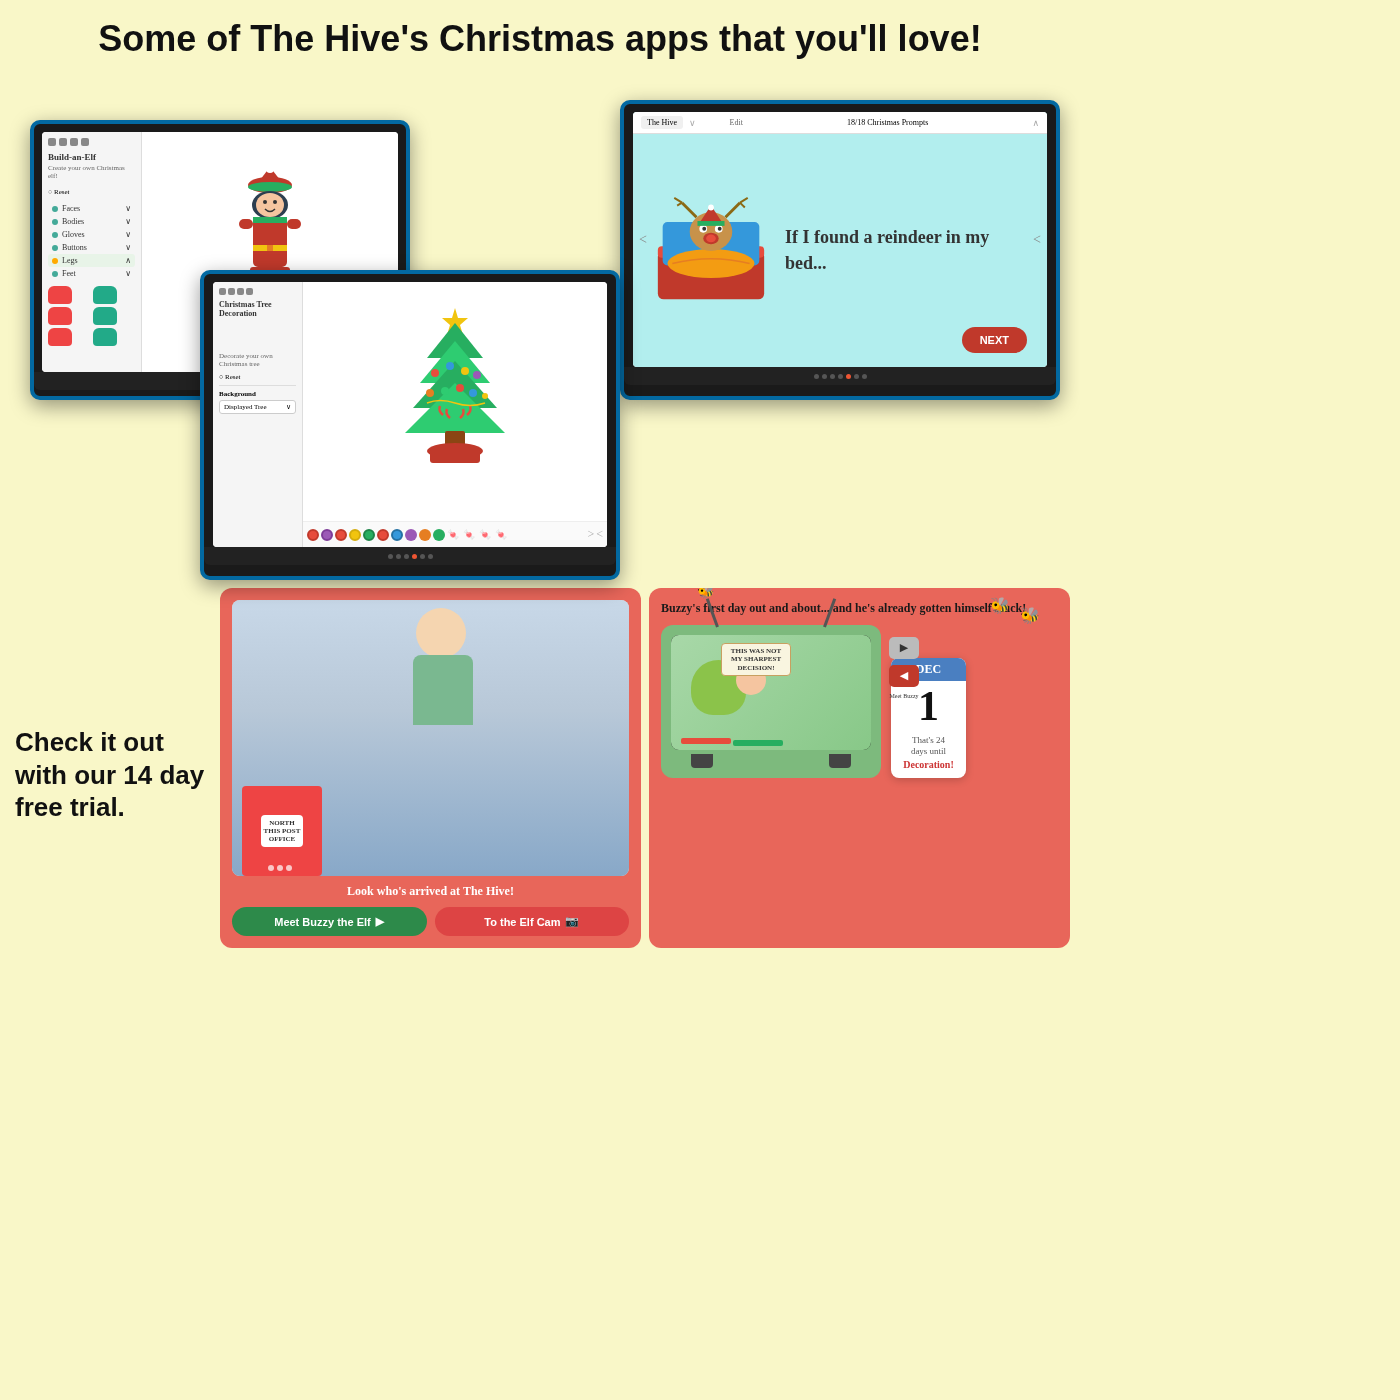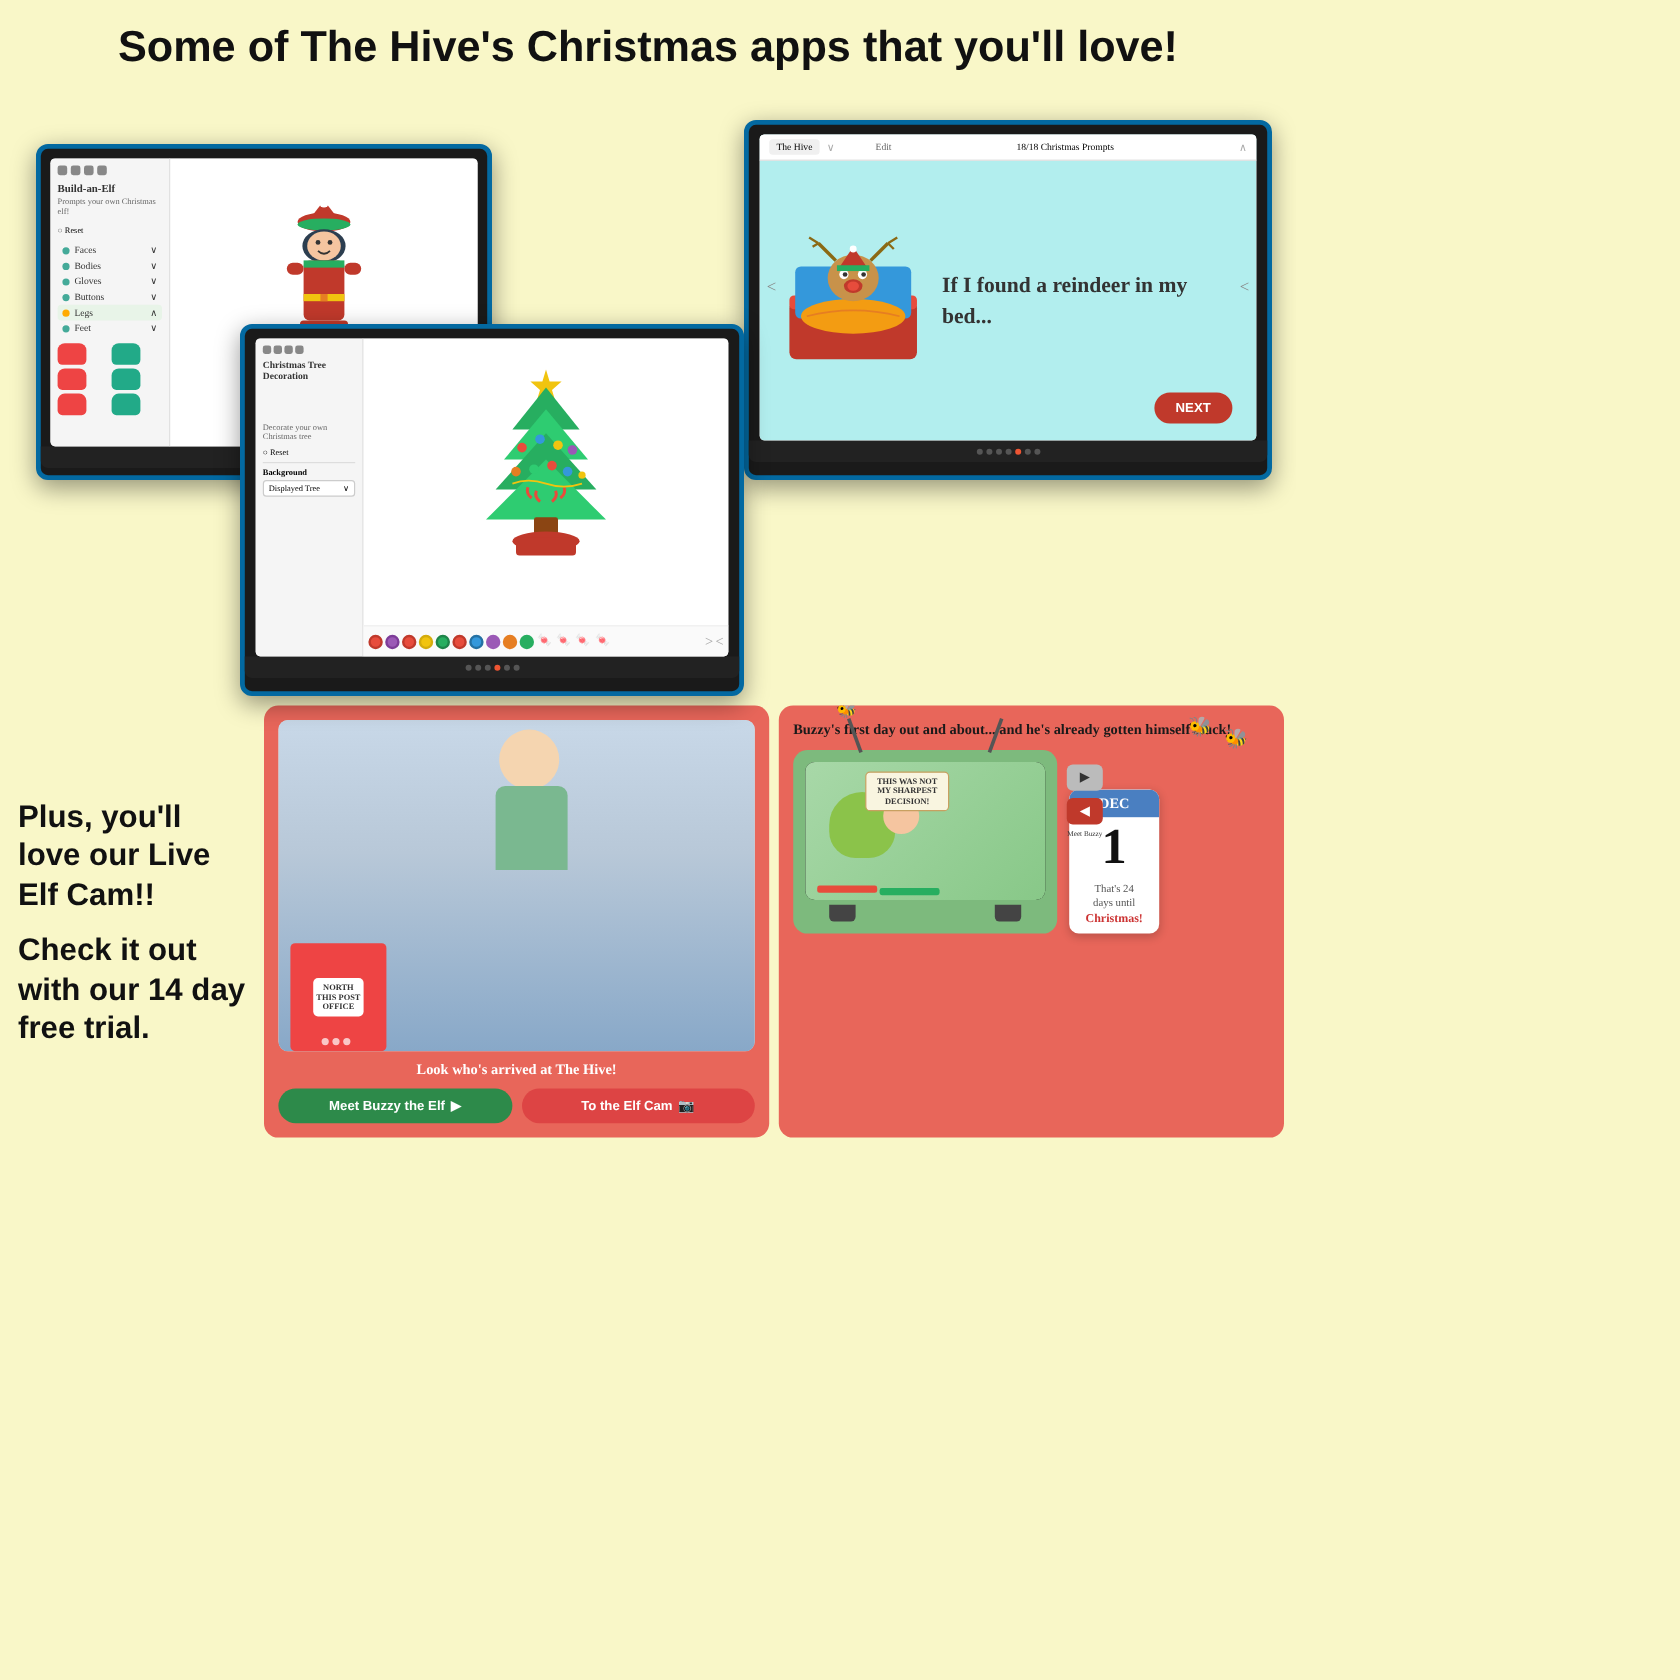--- a/index.html
+++ b/index.html
@@ -369,21 +369,21 @@
       <div class="bae-screen">
         <div class="bae-sidebar">
 
           <div style="display:flex;gap:3px;margin-bottom:6px;">
             <div style="width:8px;height:8px;background:#888;border-radius:2px;"></div>
             <div style="width:8px;height:8px;background:#888;border-radius:2px;"></div>
             <div style="width:8px;height:8px;background:#888;border-radius:2px;"></div>
             <div style="width:8px;height:8px;background:#888;border-radius:2px;"></div>
           </div>
           <div class="bae-title">Build-an-Elf</div>
-          <div class="bae-subtitle">Prompts your own Christmas elf!</div>
+          <div class="bae-subtitle">Create your own Christmas elf!</div>
           <div style="margin-bottom:6px;"><span style="font-size:7px;color:#666;">○ </span><span style="font-size:7px;">Reset</span></div>
           <div class="bae-menu-item">
             <div class="bae-dot" style="background:#4a9;"></div>
             <span>Faces</span>
             <span style="margin-left:auto;font-size:8px;">∨</span>
           </div>
           <div class="bae-menu-item">
             <div class="bae-dot" style="background:#4a9;"></div>
             <span>Bodies</span>
             <span style="margin-left:auto;font-size:8px;">∨</span>
@@ -629,21 +629,20 @@
         <div class="monitor-btn"></div>
       </div>
     </div>
   </div>
 
 </div>
 
 <div class="bottom-section">
 
   <div class="bottom-left-text">
-    <p>Plus, you'll love our Live Elf Cam!!</p>
     <p style="margin-top:14px;">Check it out with our 14 day free trial.</p>
   </div>
 
   <div class="bottom-right-content">
 
     <div class="card-left">
 
       <div class="card-video-thumb">
         <div class="video-person">
 
@@ -725,20 +724,20 @@
             <div style="width:30px;font-size:6px;text-align:center;color:#333;line-height:1.2;">Meet Buzzy</div>
           </div>
         </div>
 
         <div class="calendar">
           <div class="calendar-header">DEC</div>
           <div class="calendar-day">1</div>
           <div class="calendar-footer">
             <span>That's 24</span><br>
             <span>days until</span><br>
-            <strong>Christmas!</strong>
+            <strong>Decoration!</strong>
           </div>
         </div>
       </div>
     </div>
 
   </div>
 </div>
 
 </body></html>

